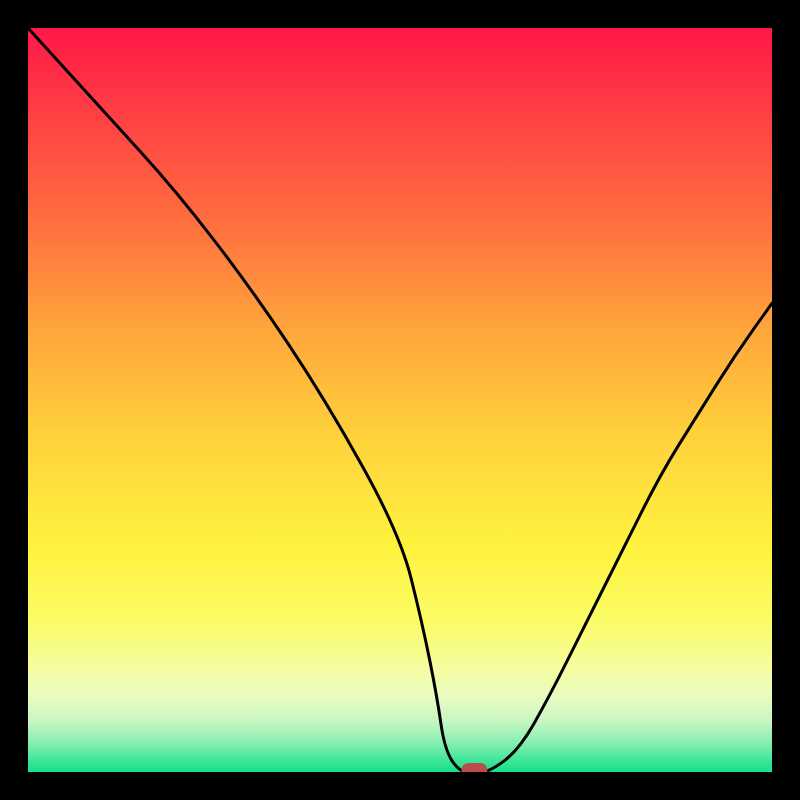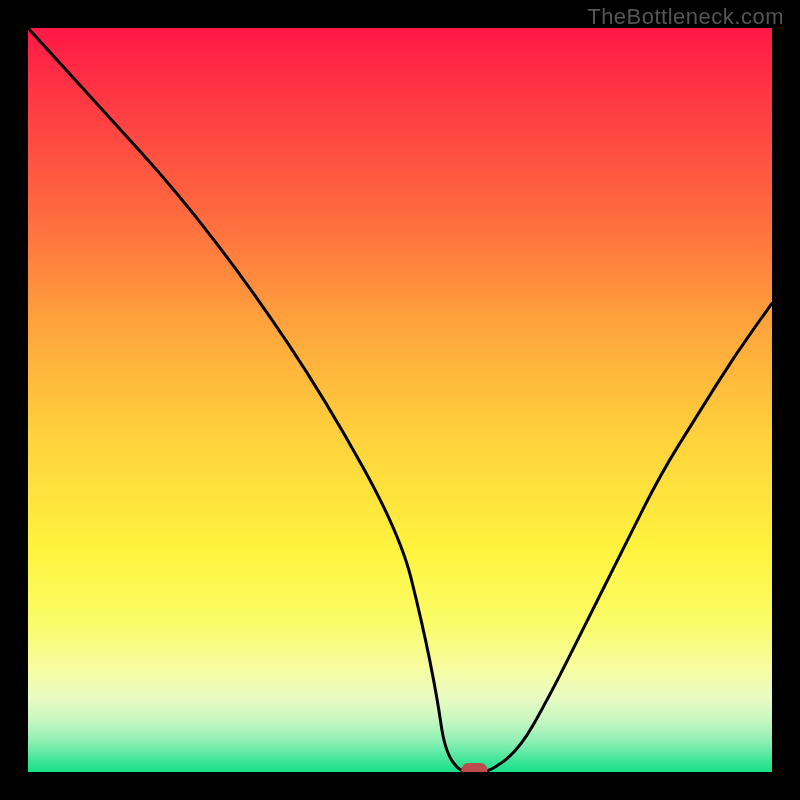--- a/index.html
+++ b/index.html
@@ -38,21 +38,20 @@
     display: block;
     width: 100%;
     height: 100%;
   }
 </style>
 </head>
 <body>
 
 <div class="frame">
 
-  <div class="watermark">TheBottleneck.com</div>
 
   <div class="plot-area">
     <svg viewBox="0 0 744 744" preserveAspectRatio="none">
       <defs>
         <linearGradient id="bg-grad" x1="0" y1="0" x2="0" y2="1">
 
         <stop offset="0%" stop-color="#ff1846"></stop>
             <stop offset="10%" stop-color="#ff3a44"></stop>
             <stop offset="25%" stop-color="#ff6a3f"></stop>
             <stop offset="40%" stop-color="#ffa43c"></stop>

